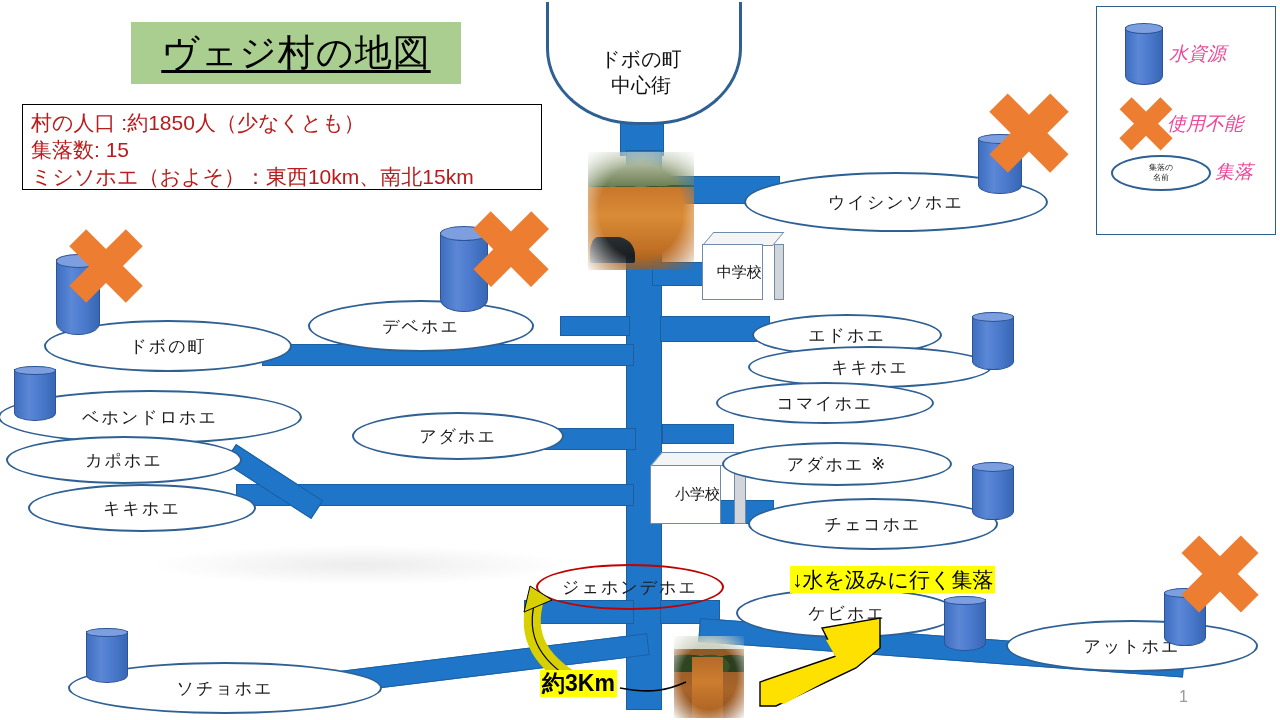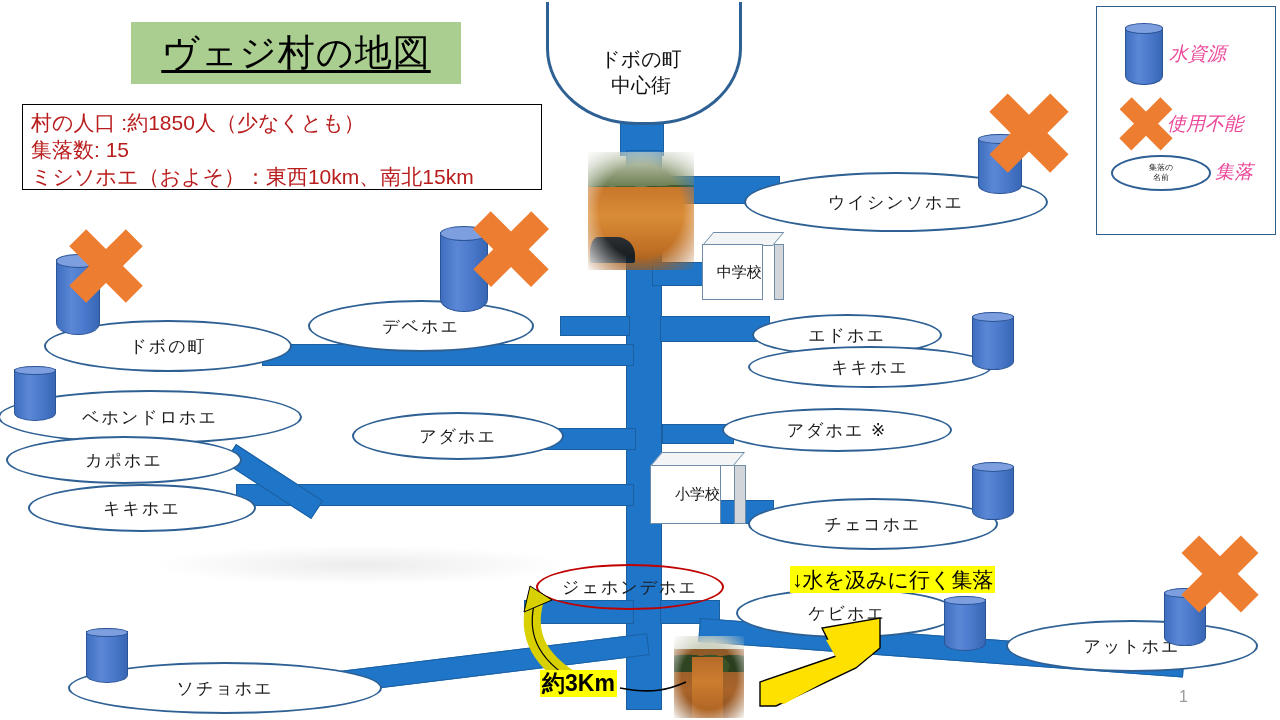--- a/index.html
+++ b/index.html
@@ -241,30 +241,33 @@
   </div>
 
   <div class="ell filled" style="left:752px;top:314px;width:186px;height:38px;">
     <span class="ell-label">エドホエ</span>
   </div>
 
   <div class="ell filled" style="left:748px;top:346px;width:240px;height:38px;">
     <span class="ell-label">キキホエ</span>
   </div>
 
+  <div class="ell filled" style="left:716px;top:382px;width:214px;height:38px;">
+    <span class="ell-label">コマイホエ</span>
+  </div>
 
   <div class="ell filled" style="left:-2px;top:390px;width:300px;height:50px;">
     <span class="ell-label">ベホンドロホエ</span>
   </div>
 
   <div class="ell filled" style="left:352px;top:412px;width:208px;height:44px;">
     <span class="ell-label">アダホエ</span>
   </div>
 
-  <div class="ell filled" style="left:722px;top:408px;width:226px;height:40px;">
+  <div class="ell filled" style="left:722px;top:442px;width:226px;height:40px;">
     <span class="ell-label">アダホエ ※</span>
   </div>
 
   <div class="ell filled" style="left:6px;top:436px;width:232px;height:44px;">
     <span class="ell-label">カポホエ</span>
   </div>
 
   <div class="ell filled" style="left:28px;top:484px;width:224px;height:44px;">
     <span class="ell-label">キキホエ</span>
   </div>

